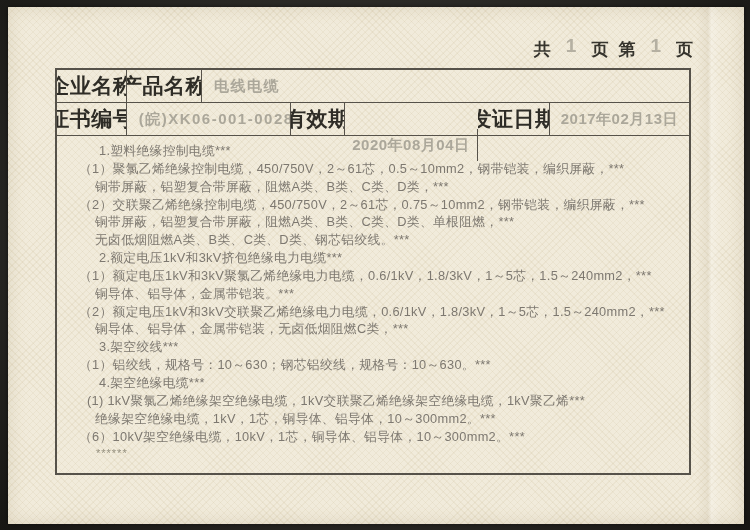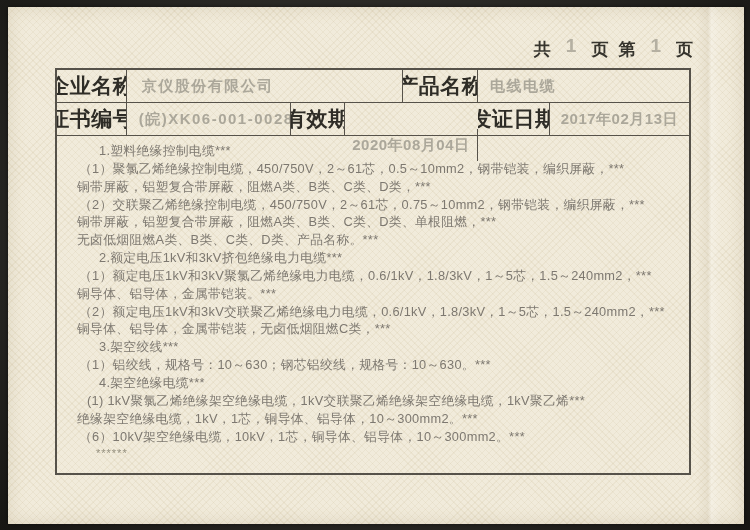--- a/index.html
+++ b/index.html
@@ -71,21 +71,21 @@
   .ctr{justify-content:center; letter-spacing:0.5px;}
 
   
   .scope {
     width:100%; height:341px; padding:6px 8px 0 0; overflow:hidden;
   }
   .line {
     font-size:12.8px; line-height:17.85px; color:#7d7870;
     letter-spacing:0.3px; white-space:nowrap;
   }
-  .i0{padding-left:20px;} .i1{padding-left:42px;} .i2{padding-left:22px;}
+  .i0{padding-left:38px;} .i1{padding-left:42px;} .i2{padding-left:22px;}
   .i3{padding-left:30px;} .i4{padding-left:39px; color:#95907f; font-size:11px; letter-spacing:1px;}
 </style>
 </head>
 <body>
 
 <div class="frame">
   <div class="paper">
 
     <div class="page-header">
       <span class="w">共</span>
@@ -93,41 +93,40 @@
       <span class="w">页</span>
       <span class="w">第</span>
       <span class="n">1</span>
       <span class="w">页</span>
     </div>
 
     <div class="cert-table">
 
       <div class="trow">
         <div class="cell lbl bR w70">企业名称</div>
-        <div class="cell val bR w278 pl15">京仪股份有限公司</div>
         <div class="cell lbl bR w75">产品名称</div>
         <div class="cell val w212 pl12">电线电缆</div>
       </div>
 
       <div class="trow">
         <div class="cell lbl bR w70">证书编号</div>
         <div class="cell val bR w165 pl12">(皖)XK06-001-00289</div>
         <div class="cell lbl bR w54">有效期</div>
         <div class="cell val bR w134 ctr">2020年08月04日</div>
         <div class="cell lbl bR w72">发证日期</div>
         <div class="cell val w140 ctr">2017年02月13日</div>
       </div>
 
       <div class="scope">
         <div class="line i1">1.塑料绝缘控制电缆***</div>
         <div class="line i2">（1）聚氯乙烯绝缘控制电缆，450/750V，2～61芯，0.5～10mm2，钢带铠装，编织屏蔽，***</div>
         <div class="line i0">铜带屏蔽，铝塑复合带屏蔽，阻燃A类、B类、C类、D类，***</div>
         <div class="line i2">（2）交联聚乙烯绝缘控制电缆，450/750V，2～61芯，0.75～10mm2，钢带铠装，编织屏蔽，***</div>
         <div class="line i0">铜带屏蔽，铝塑复合带屏蔽，阻燃A类、B类、C类、D类、单根阻燃，***</div>
-        <div class="line i0">无卤低烟阻燃A类、B类、C类、D类、产品名称。***</div>
+        <div class="line i0">无卤低烟阻燃A类、B类、C类、D类、钢芯铝绞线。***</div>
         <div class="line i1">2.额定电压1kV和3kV挤包绝缘电力电缆***</div>
         <div class="line i2">（1）额定电压1kV和3kV聚氯乙烯绝缘电力电缆，0.6/1kV，1.8/3kV，1～5芯，1.5～240mm2，***</div>
         <div class="line i0">铜导体、铝导体，金属带铠装。***</div>
         <div class="line i2">（2）额定电压1kV和3kV交联聚乙烯绝缘电力电缆，0.6/1kV，1.8/3kV，1～5芯，1.5～240mm2，***</div>
         <div class="line i0">铜导体、铝导体，金属带铠装，无卤低烟阻燃C类，***</div>
         <div class="line i1">3.架空绞线***</div>
         <div class="line i2">（1）铝绞线，规格号：10～630；钢芯铝绞线，规格号：10～630。***</div>
         <div class="line i1">4.架空绝缘电缆***</div>
         <div class="line i3">(1) 1kV聚氯乙烯绝缘架空绝缘电缆，1kV交联聚乙烯绝缘架空绝缘电缆，1kV聚乙烯***</div>
         <div class="line i0">绝缘架空绝缘电缆，1kV，1芯，铜导体、铝导体，10～300mm2。***</div>

